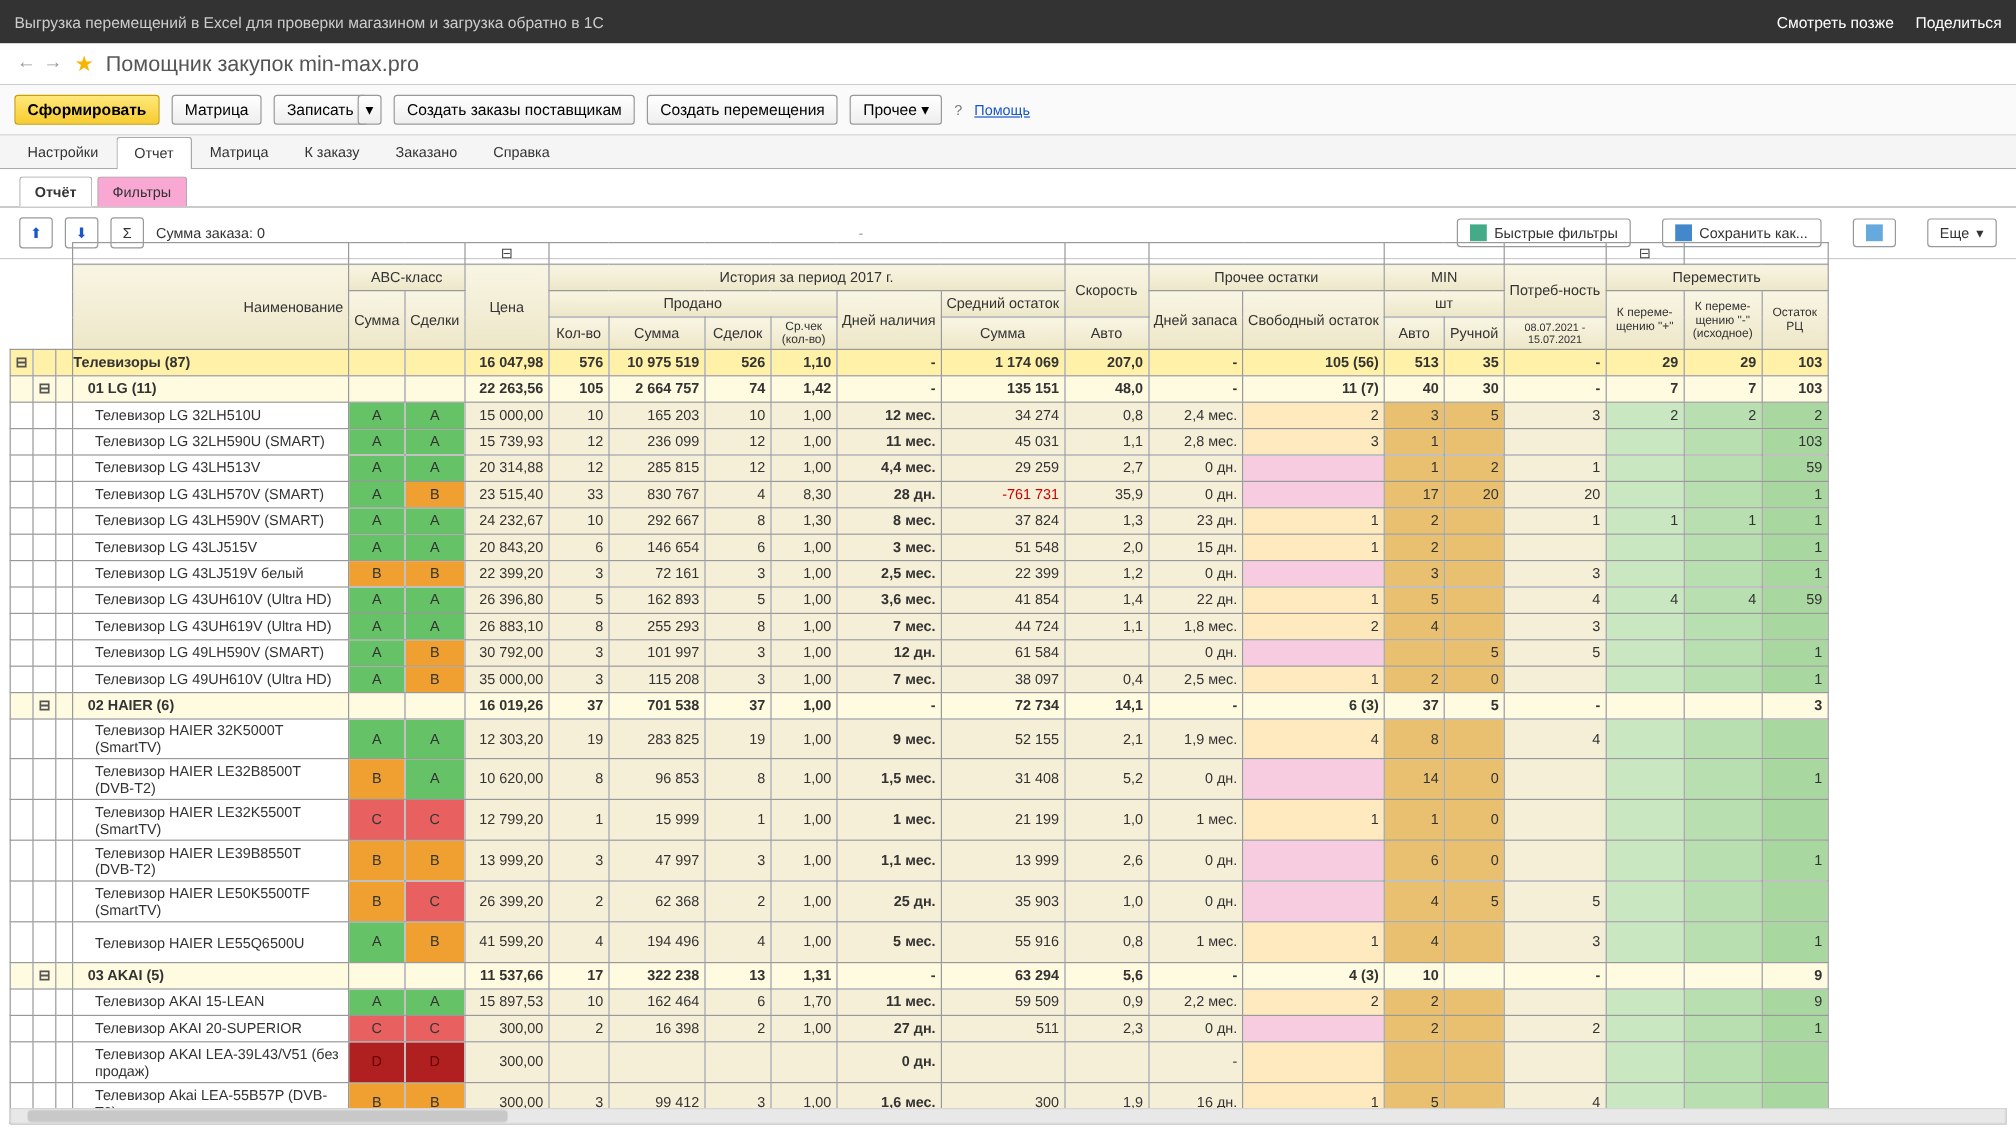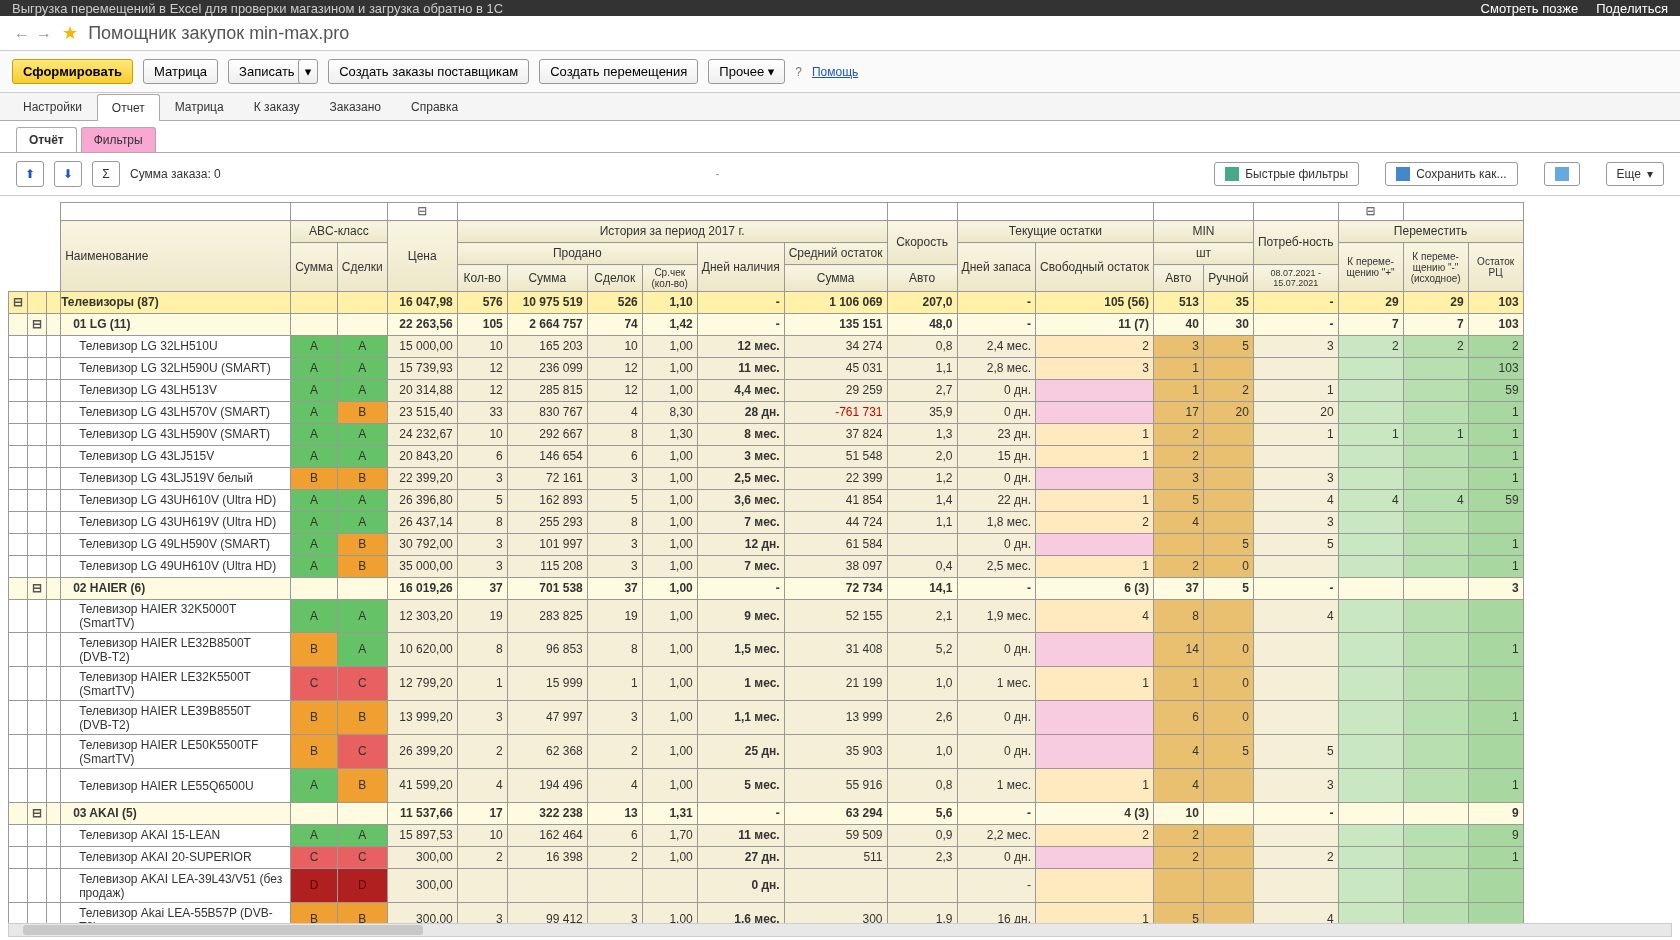--- a/index.html
+++ b/index.html
@@ -1,17 +1,17 @@
 <!DOCTYPE html>
 <html><head>
 <meta charset="utf-8">
 <style>
   * { box-sizing: border-box; margin:0; padding:0; }
   body { font-family: Arial, sans-serif; font-size: 12px; background:#fff; color:#333; overflow:hidden; width:1680px; height:940px; position:relative; }
-  .video-header { height:16px; background:#333; color:#ccc; display:flex; align-items:center; padding:0 12px; justify-content:space-between; font-size:13px; }
+  .video-header { height:36px; background:#333; color:#ccc; display:flex; align-items:center; padding:0 12px; justify-content:space-between; font-size:13px; }
   .video-header .right { display:flex; gap:18px; color:#fff; }
   .titlebar { display:flex; align-items:center; gap:10px; padding:6px 14px; border-bottom:1px solid #ccc; }
   .titlebar .nav-arrows { color:#999; font-size:16px; display:flex; gap:6px; }
   .star-icon { color:#f7b500; font-size:18px; }
   .app-title { font-size:18px; color:#555; }
   .toolbar { display:flex; align-items:center; gap:10px; padding:8px 12px; border-bottom:1px solid #ccc; background:#fafafa; }
   .btn { border:1px solid #999; background:linear-gradient(#fff,#eee); padding:4px 10px; border-radius:3px; cursor:pointer; font-size:13px; }
   .btn-primary { background:linear-gradient(#ffe87a,#f7cc2f); border-color:#c9a100; font-weight:bold; }
   .dropdown-arrow { padding:4px 6px; margin-left:-8px; }
   .help-link { color:#1a56c7; text-decoration:underline; cursor:pointer; }
@@ -24,21 +24,21 @@
   .toolbar-row { display:flex; align-items:center; gap:10px; padding:8px 16px; border-bottom:1px solid #ccc; }
   .icon-btn { width:28px; height:26px; border:1px solid #999; background:#fff; border-radius:3px; display:flex; align-items:center; justify-content:center; cursor:pointer; }
   .sep { flex:1; text-align:center; color:#999; }
   .right-tools { display:flex; gap:26px; }
   .tool-btn { border:1px solid #999; background:#fff; padding:4px 10px; border-radius:3px; display:flex; align-items:center; gap:6px; cursor:pointer; }
   .tool-btn .ico { width:14px; height:14px; display:inline-block; }
   .report-wrap { position:absolute; top:202px; left:0; right:0; bottom:0; overflow:auto; padding:0 8px 40px 8px; }
   .report-table { border-collapse:collapse; table-layout:fixed; }
   .report-table th, .report-table td { border:1px solid #999; padding:2px 4px; font-size:12px; white-space:nowrap; overflow:hidden; text-overflow:ellipsis; height:17px; line-height:17px; }
   .report-table th { background:linear-gradient(#f8f5e3,#ede7c8); font-weight:normal; text-align:center; }
-  .report-table th.nm { text-align:left; }
+  .report-table th.nm { text-align:right; }
   .collapse-cell { width:14px; background:#fff; text-align:center; vertical-align:middle; font-size:10px; color:#555; cursor:pointer; }
   .name-col { width:230px; text-align:left; padding-left:6px !important; }
   .num { text-align:right; }
   .abc-A { background:#66c266; text-align:center; }
   .abc-B { background:#f0a030; text-align:center; }
   .abc-C { background:#e86060; text-align:center; }
   .abc-D { background:#b02020; color:#600; text-align:center; }
   .grp-row td { background:#fff2a8; font-weight:bold; }
   .grp-row .name-col { background:#fff2a8; }
   .sub-row td { background:#fffbe0; font-weight:bold; }
@@ -172,21 +172,21 @@
   <td class="hdr-collapse">⊟</td>
   <td colspan="2"></td>
 </tr>
 <tr>
   <th colspan="3" rowspan="3" style="border:none;background:#fff"></th>
   <th rowspan="3" class="nm">Наименование</th>
   <th colspan="2">ABC-класс</th>
   <th rowspan="3">Цена</th>
   <th colspan="6">История за период 2017 г.</th>
   <th rowspan="2">Скорость</th>
-  <th colspan="2">Текущие остатки</th>
+  <th colspan="2">Прочее остатки</th>
   <th colspan="2">MIN</th>
   <th rowspan="2"><span>Потреб-ность</span></th>
   <th colspan="3">Переместить</th>
 </tr>
 <tr>
   <th rowspan="2">Сумма</th>
   <th rowspan="2">Сделки</th>
   <th colspan="4">Продано</th>
   <th rowspan="2">Дней наличия</th>
   <th>Средний остаток</th>
@@ -216,21 +216,21 @@
     <td class="collapse-cell"></td>
     <td class="name-col" style="padding-left:0!important">Телевизоры (87)</td>
     <td></td>
           <td></td>
     <td class="num col-price">16 047,98</td>
     <td class="num col-hist">576</td>
           <td class="num col-hist">10 975 519</td>
           <td class="num col-hist">526</td>
           <td class="num col-hist">1,10</td>
     <td class="num col-hist">-</td>
-          <td class="num col-hist">1 106 069</td>
+          <td class="num col-hist">1 174 069</td>
     <td class="num col-hist">207,0</td>
     <td class="num col-hist">-</td>
           <td class="num col-free">105 (56)</td>
     <td class="num col-min-a">513</td>
           <td class="num col-min-m">35</td>
     <td class="num col-need">-</td>
     <td class="num col-move1">29</td>
           <td class="num col-move2">29</td>
           <td class="num col-move3">103</td>
   </tr>
@@ -450,21 +450,21 @@
           <td class="num col-move2">4</td>
           <td class="num col-move3">59</td>
   </tr>
         <tr>
     <td class="collapse-cell"></td>
           <td class="collapse-cell"></td>
           <td class="collapse-cell"></td>
     <td class="name-col" style="padding-left:18px !important;">Телевизор LG 43UH619V (Ultra HD)</td>
     <td class="abc-A">A</td>
     <td class="abc-A">A</td>
-    <td class="num col-price">26 437,14</td>
+    <td class="num col-price">26 883,10</td>
     <td class="num col-hist">8</td>
           <td class="num col-hist">255 293</td>
           <td class="num col-hist">8</td>
           <td class="num col-hist">1,00</td>
     <td class="num col-hist"><b>7 мес.</b></td>
     <td class="num col-hist ">44 724</td>
     <td class="num col-hist">1,1</td>
     <td class="num col-hist">1,8 мес.</td>
           <td class="num col-free">2</td>
     <td class="num col-min-a">4</td>

